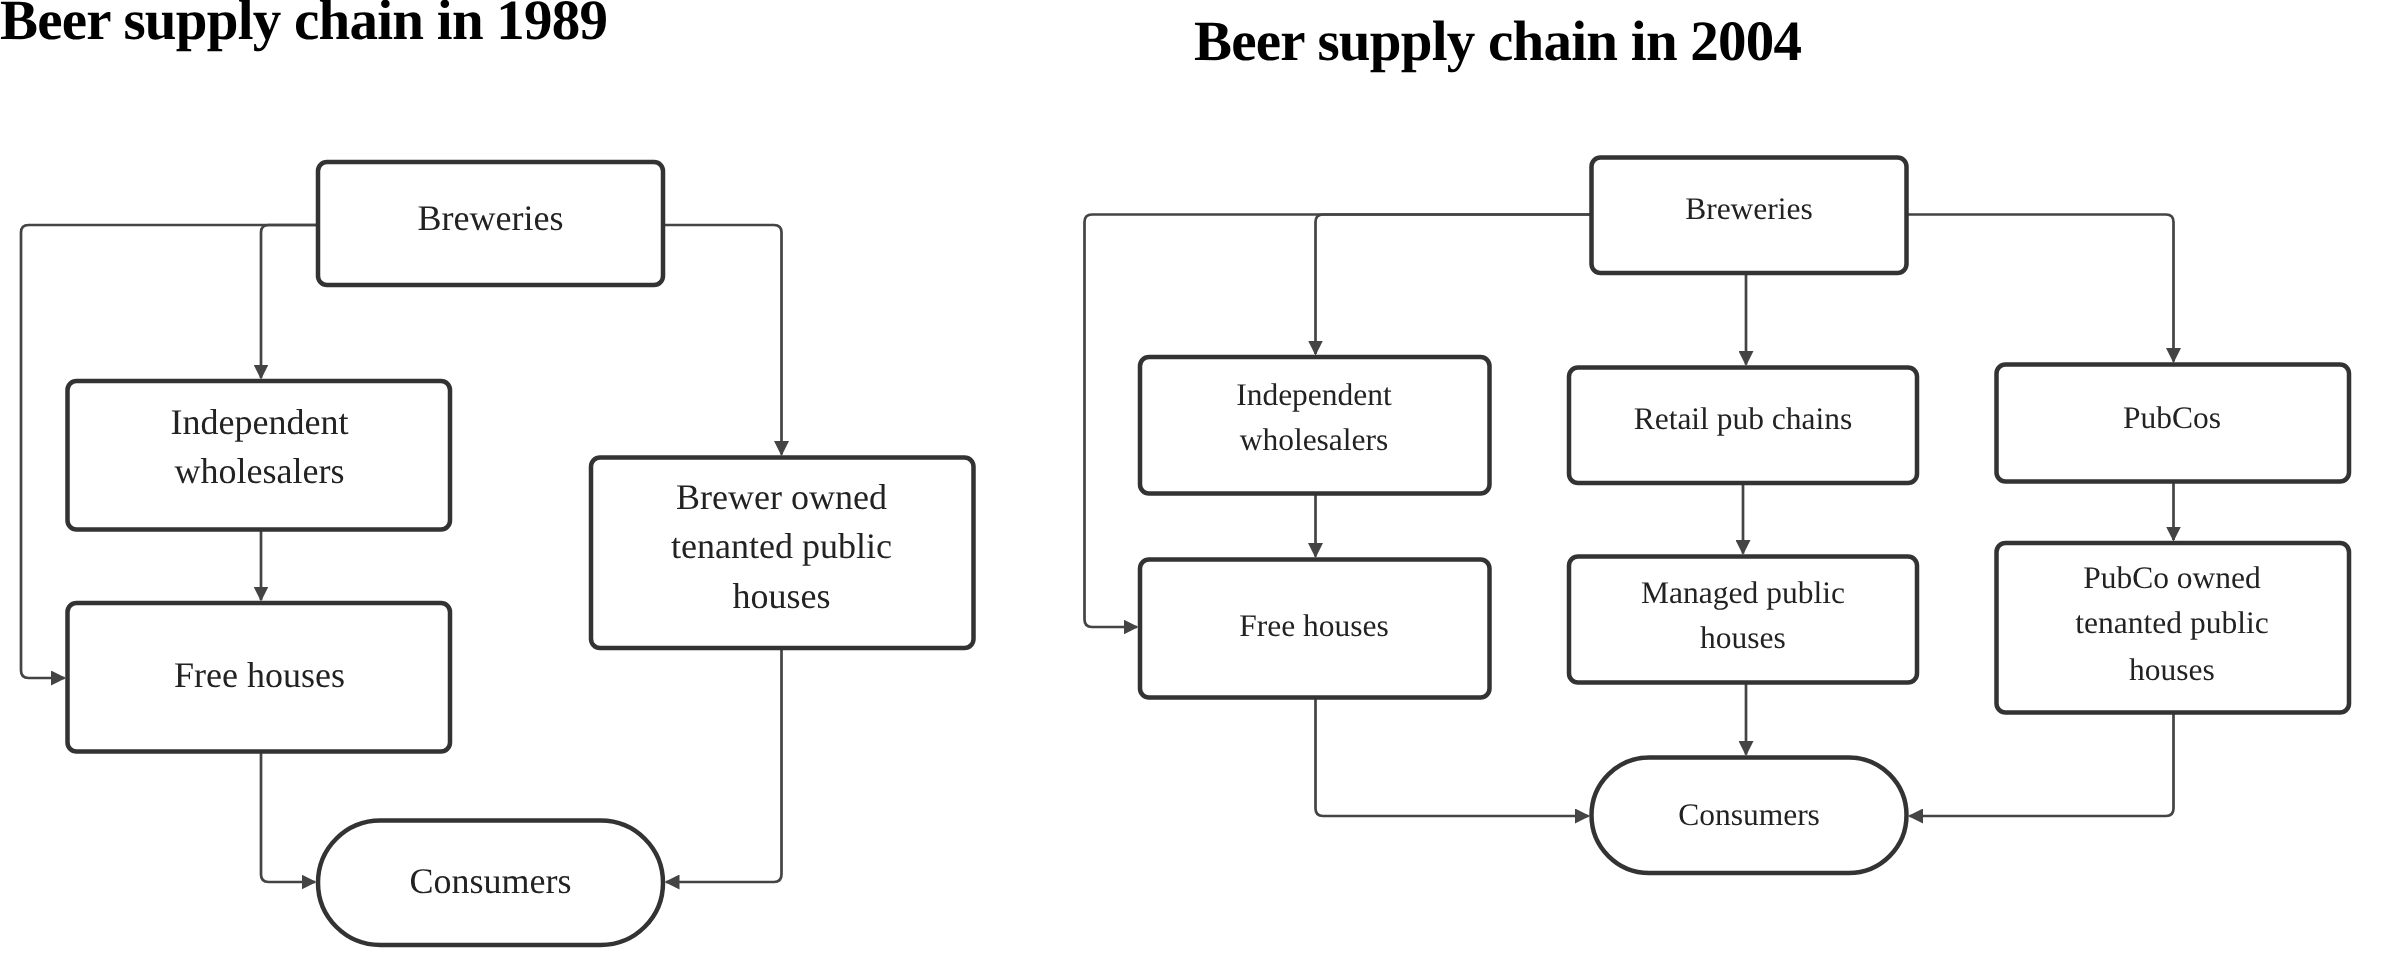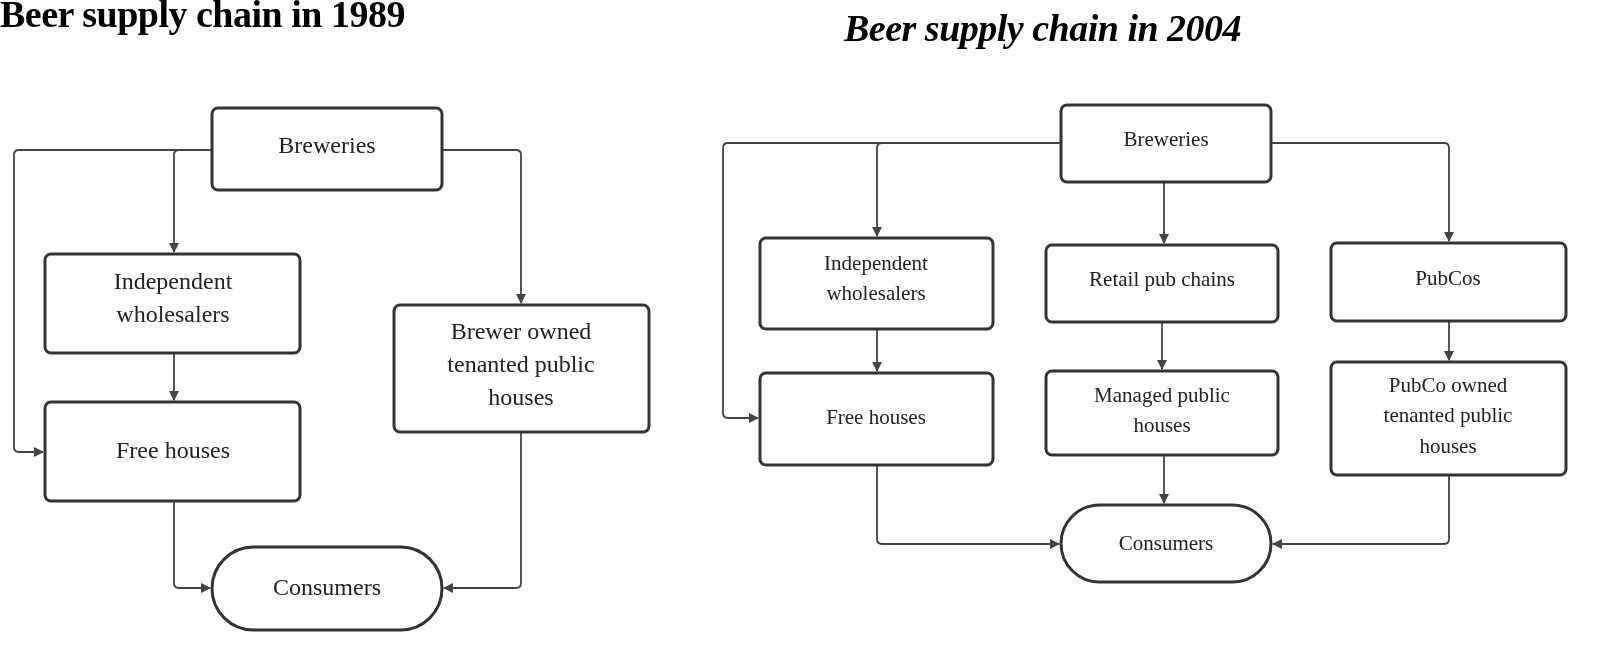--- a/index.html
+++ b/index.html
@@ -1,19 +1,19 @@
 <!DOCTYPE html>
 <html><head>
 <meta charset="utf-8">
 <style>
   html,body{margin:0;padding:0;background:#ffffff;}
   body{width:1600px;height:646px;position:relative;overflow:hidden;font-family:"Liberation Serif","DejaVu Serif",serif;}
   .title{position:absolute;font-weight:bold;font-size:38px;color:#000;white-space:nowrap;letter-spacing:-0.5px;}
   #t1{left:0;top:-8px;}
-  #t2{left:844px;top:6px;font-style:italic;}
+  #t2{left:796px;top:6px;}
   svg{position:absolute;left:0;top:0;}
   .box{fill:#fff;stroke:#333;stroke-width:3;}
   .edge{fill:none;stroke:#444;stroke-width:1.8;}
   .lbl{font-family:"Liberation Serif","DejaVu Serif",serif;font-size:24px;fill:#222;text-anchor:middle;}
   .lbl2{font-family:"Liberation Serif","DejaVu Serif",serif;font-size:21px;fill:#222;text-anchor:middle;}
 </style>
 </head>
 <body>
 
 <div class="title" id="t1">Beer supply chain in 1989</div>

